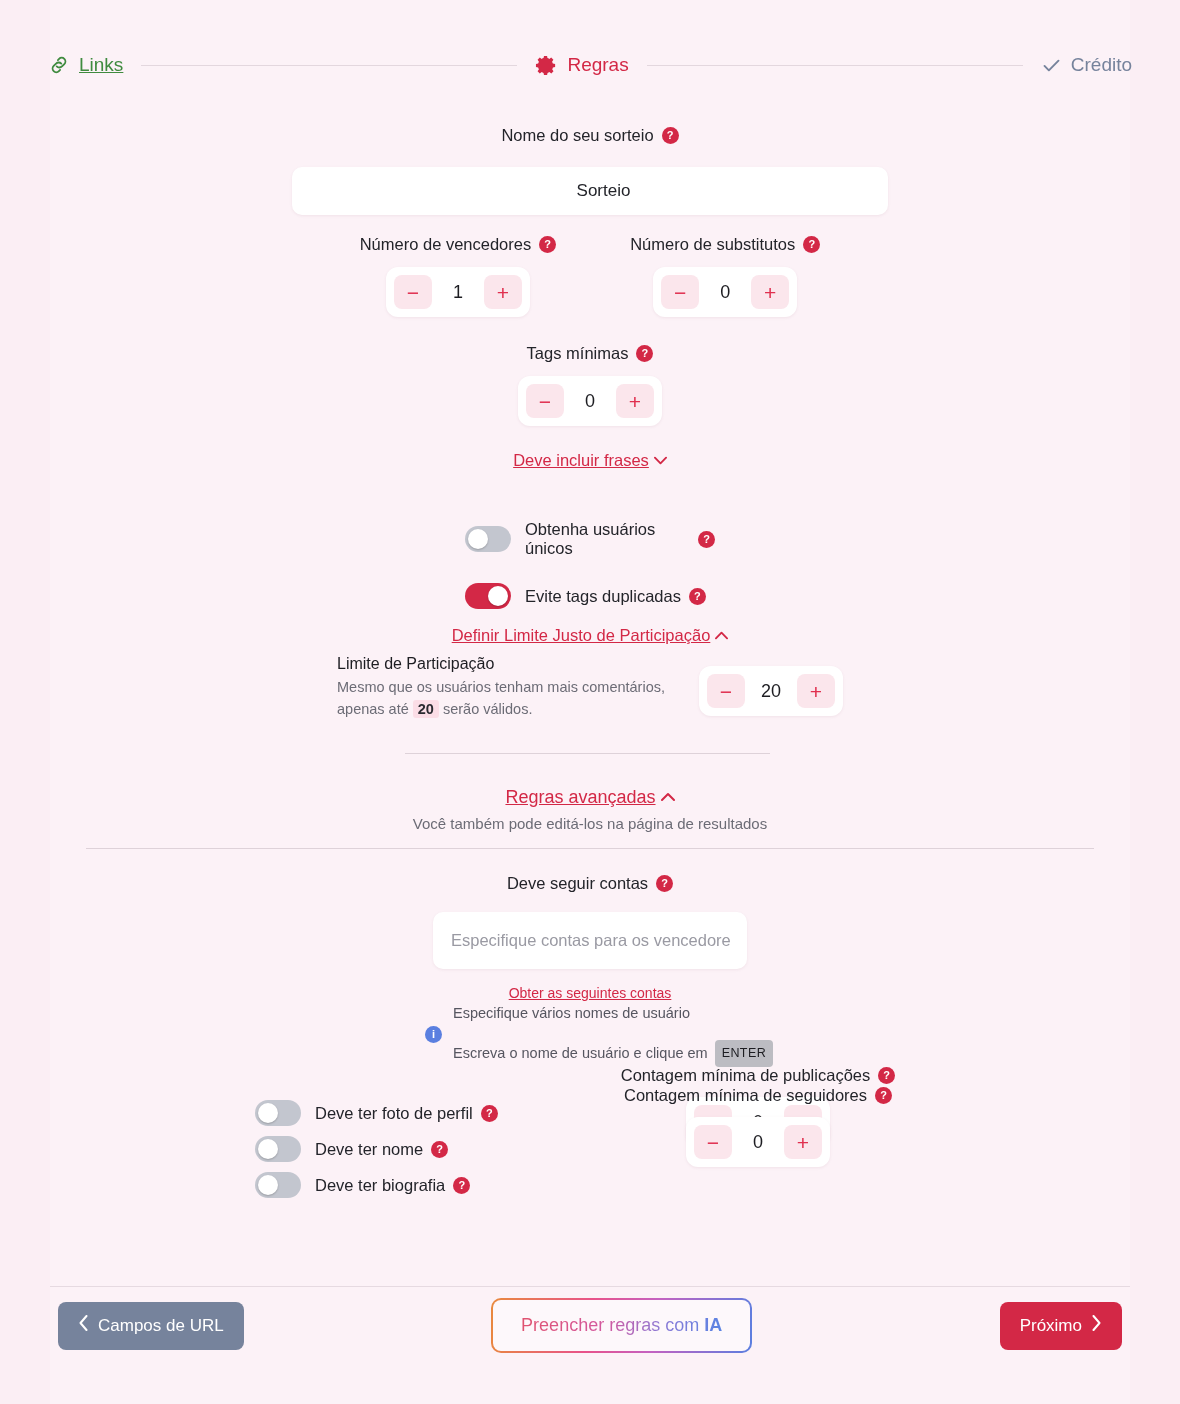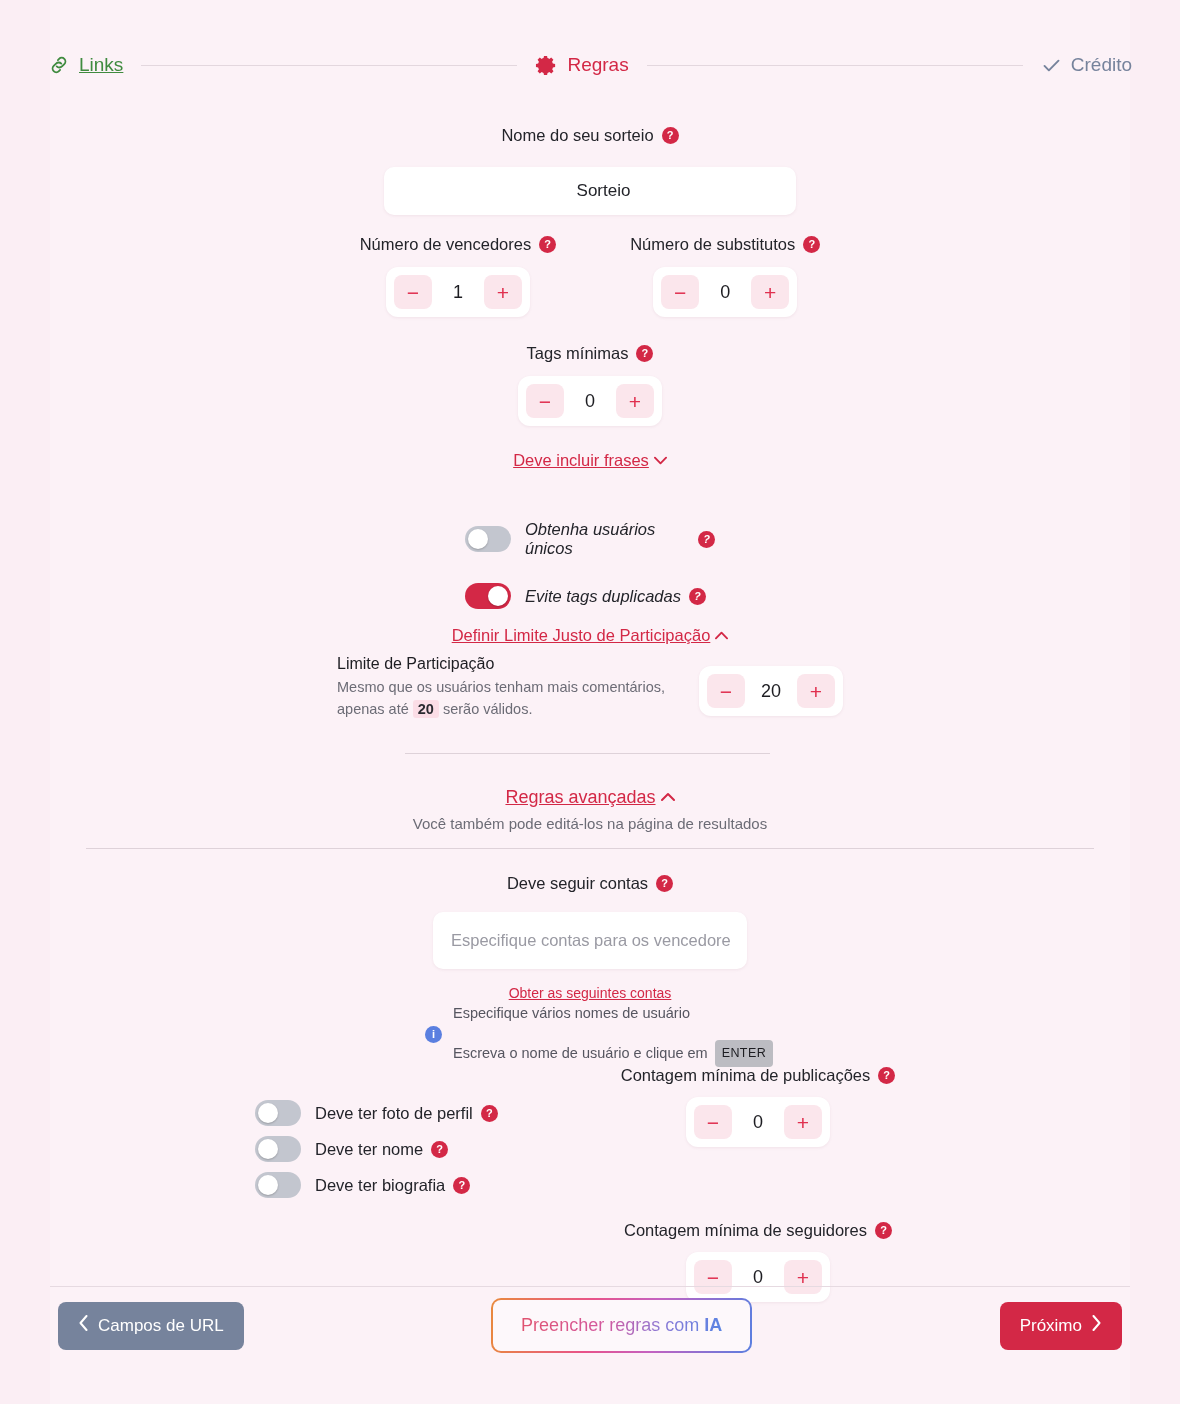--- a/index.html
+++ b/index.html
@@ -322,21 +322,21 @@
   </div>
 
   <div style="position:absolute; left:0; right:0; top:126px;">
     <div class="label-row">
       <span class="field-label">
         <span>Nome do seu sorteio</span>
         <span class="help">?</span>
       </span>
     </div>
     <div style="display:flex; justify-content:center; margin-top:22px;">
-      <input class="text-input" style="width: 412px; padding-left: 27px;" value="Sorteio">
+      <input class="text-input" style="width: 596px; padding-left: 27px;" value="Sorteio">
     </div>
   </div>
 
   <div style="position:absolute; left:0; right:0; top:235px; display:flex; justify-content:center; gap:74px;">
 
     <div style="text-align:center;">
       <span class="field-label">
         <span>Número de vencedores</span>
         <span class="help">?</span>
       </span>
@@ -382,21 +382,21 @@
     <span class="link-red">
       <span>Deve incluir frases</span>
       <span class="chev">
         <svg width="13" height="9" viewBox="0 0 14 9" fill="none" stroke="#d32846" stroke-width="2" stroke-linecap="round" stroke-linejoin="round">
             <path d="M1 1.5l6 6 6-6"></path>
           </svg>
       </span>
     </span>
   </div>
 
-  <div style="position:absolute; left:0; right:0; top:520px; display:flex; flex-direction:column; align-items:center; gap:25px;font-style:italic;">
+  <div style="position:absolute; left:0; right:0; top:520px; display:flex; flex-direction:column; align-items:center; gap:25px;">
 
     <div class="toggle-row" style="width:250px;">
       <div class="switch">
           <div class="knob"></div>
         </div>
       <span class="toggle-label">
         <span>Obtenha usuários únicos</span>
         <span class="help">?</span>
       </span>
     </div>
@@ -519,21 +519,21 @@
     </span>
     <div style="margin-top:12px;">
       <div class="stepper">
         <button class="sbtn">−</button>
         <span class="sval">0</span>
         <button class="sbtn">+</button>
       </div>
     </div>
   </div>
 
-  <div style="position:absolute; left:620px; top:1221px; text-align:center; width:276px;">
+  <div style="position:absolute; left:620px; top:1086px; text-align:center; width:276px;">
     <span class="field-label">
       <span>Contagem mínima de seguidores</span>
       <span class="help">?</span>
     </span>
     <div style="margin-top:12px;">
       <div class="stepper">
         <button class="sbtn">−</button>
         <span class="sval">0</span>
         <button class="sbtn">+</button>
       </div>

